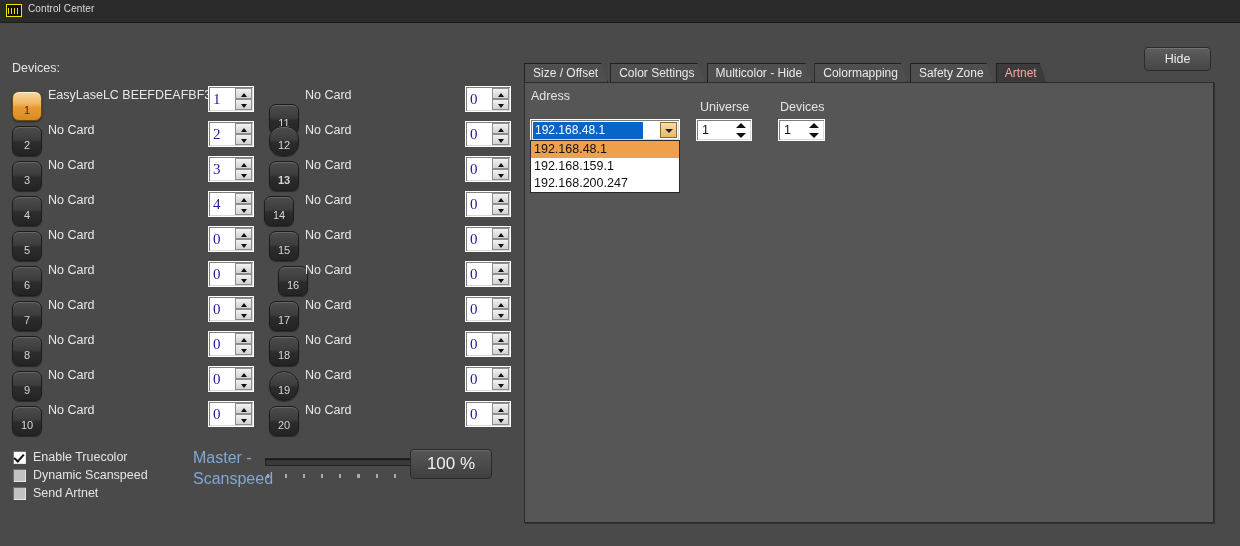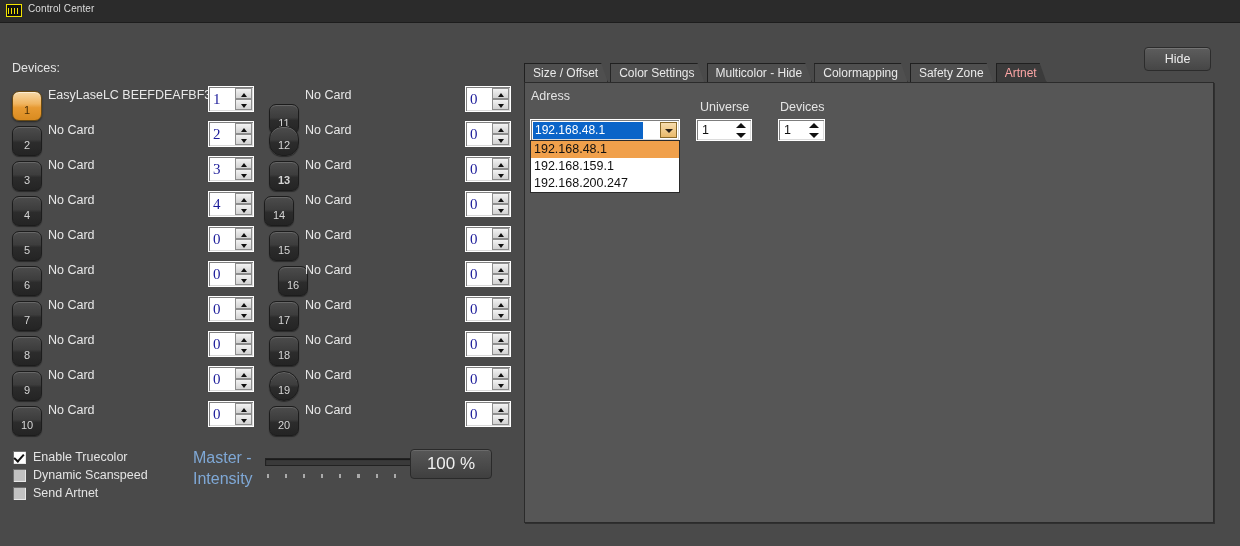--- a/index.html
+++ b/index.html
@@ -425,21 +425,21 @@
         <span>Dynamic Scanspeed</span>
       </div>
       <div class="cbrow" style="left: 13px; top: 486px;">
         <div class="cbx  dis"></div>
         <span>Send Artnet</span>
       </div>
     </div>
 
   <div class="master" style="left:193px;top:447px;">
     <div>Master -</div>
-    <div>Intensity</div>
+    <div>Scanspeed</div>
   </div>
   <div class="slider" style="left:265px;top:450px;width:168px;height:30px;">
     <div class="track"></div>
     <div class="thumb"></div>
     <div class="ticks"></div>
   </div>
   <div class="pctbox" style="left:410px;top:449px;">100 %</div>
 
   <div class="hidebtn" style="left:1144px;top:47px;">Hide</div>
 

